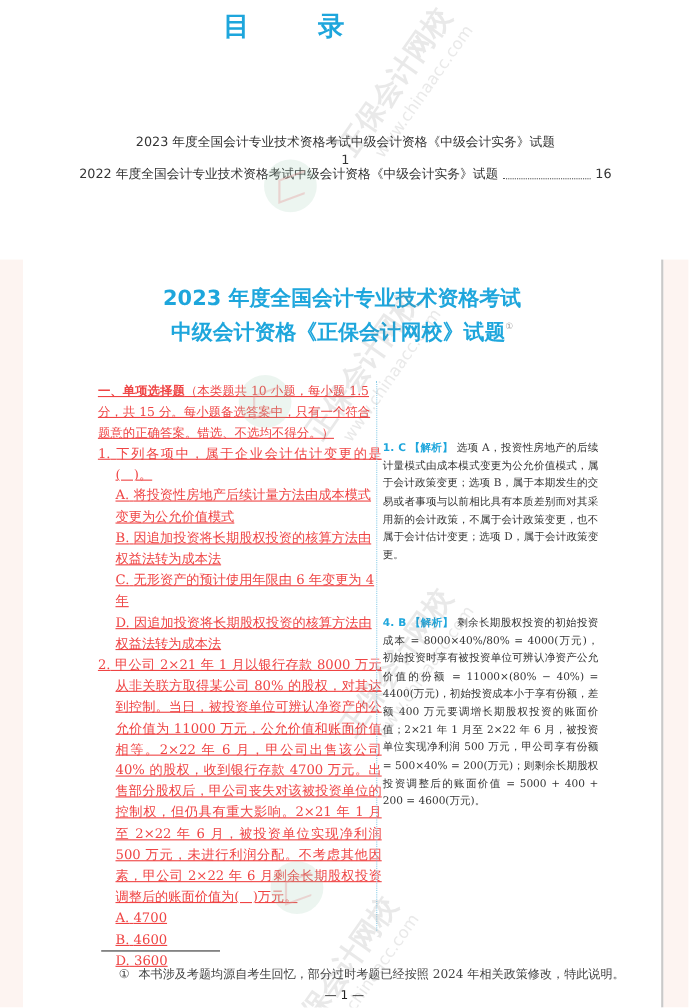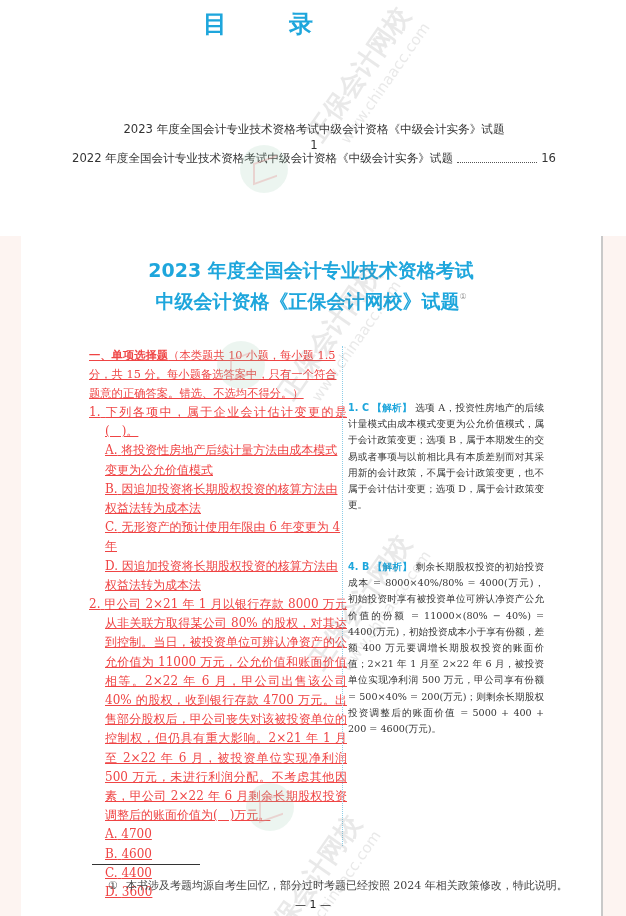--- a/index.html
+++ b/index.html
@@ -117,21 +117,20 @@
       <p class="opt"><span>D.</span> <span>因追加投资将长期股权投资的核算方法由权益法转为成本法</span></p>
     </div>
 
     <div>
       <p class="q">
         <span>2.</span>
         <span>甲公司 2×21 年 1 月以银行存款 8000 万元从非关联方取得某公司 80% 的股权，对其达到控制。当日，被投资单位可辨认净资产的公允价值为 11000 万元，公允价值和账面价值相等。2×22 年 6 月，甲公司出售该公司 40% 的股权，收到银行存款 4700 万元。出售部分股权后，甲公司丧失对该被投资单位的控制权，但仍具有重大影响。2×21 年 1 月至 2×22 年 6 月，被投资单位实现净利润 500 万元，未进行利润分配。不考虑其他因素，甲公司 2×22 年 6 月剩余长期股权投资调整后的账面价值为(　)万元。</span>
       </p>
       <p class="opt"><span>A.</span> <span>4700</span></p>
       <p class="opt"><span>B.</span> <span>4600</span></p>
-      <p class="opt"><span>C.</span> <span>4400</span></p>
       <p class="opt"><span>D.</span> <span>3600</span></p>
     </div>
   </div>
 
   <div class="divider"></div>
 
   <div class="col-right">
     <div class="ans-block">
       <span class="ans-key">1. C</span>
       <span class="ans-tag">【解析】</span>

